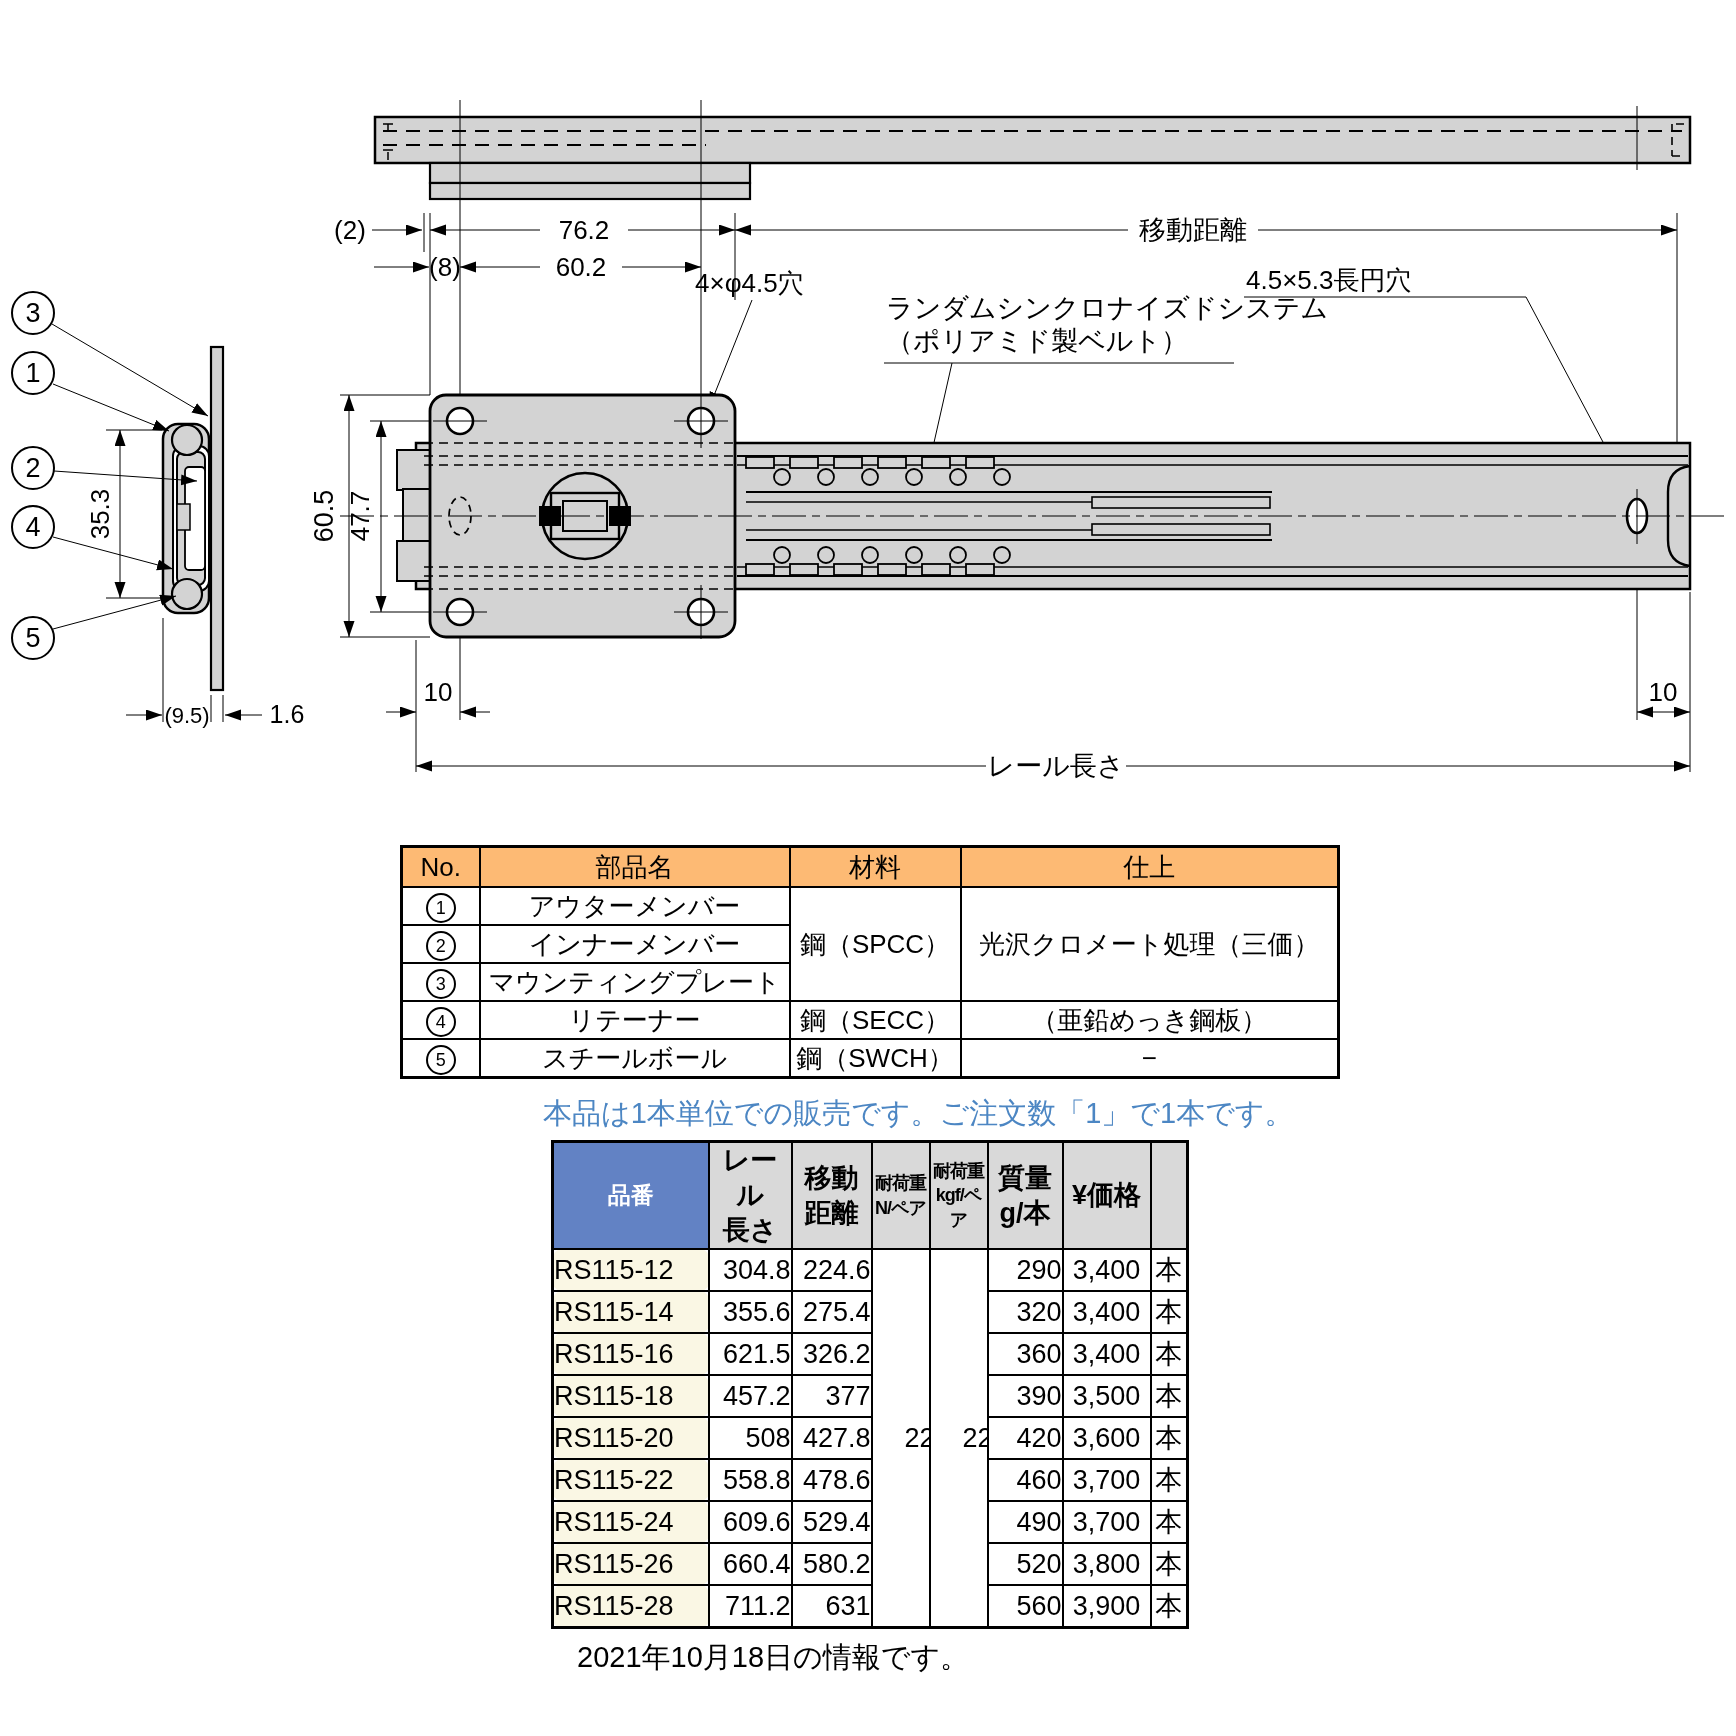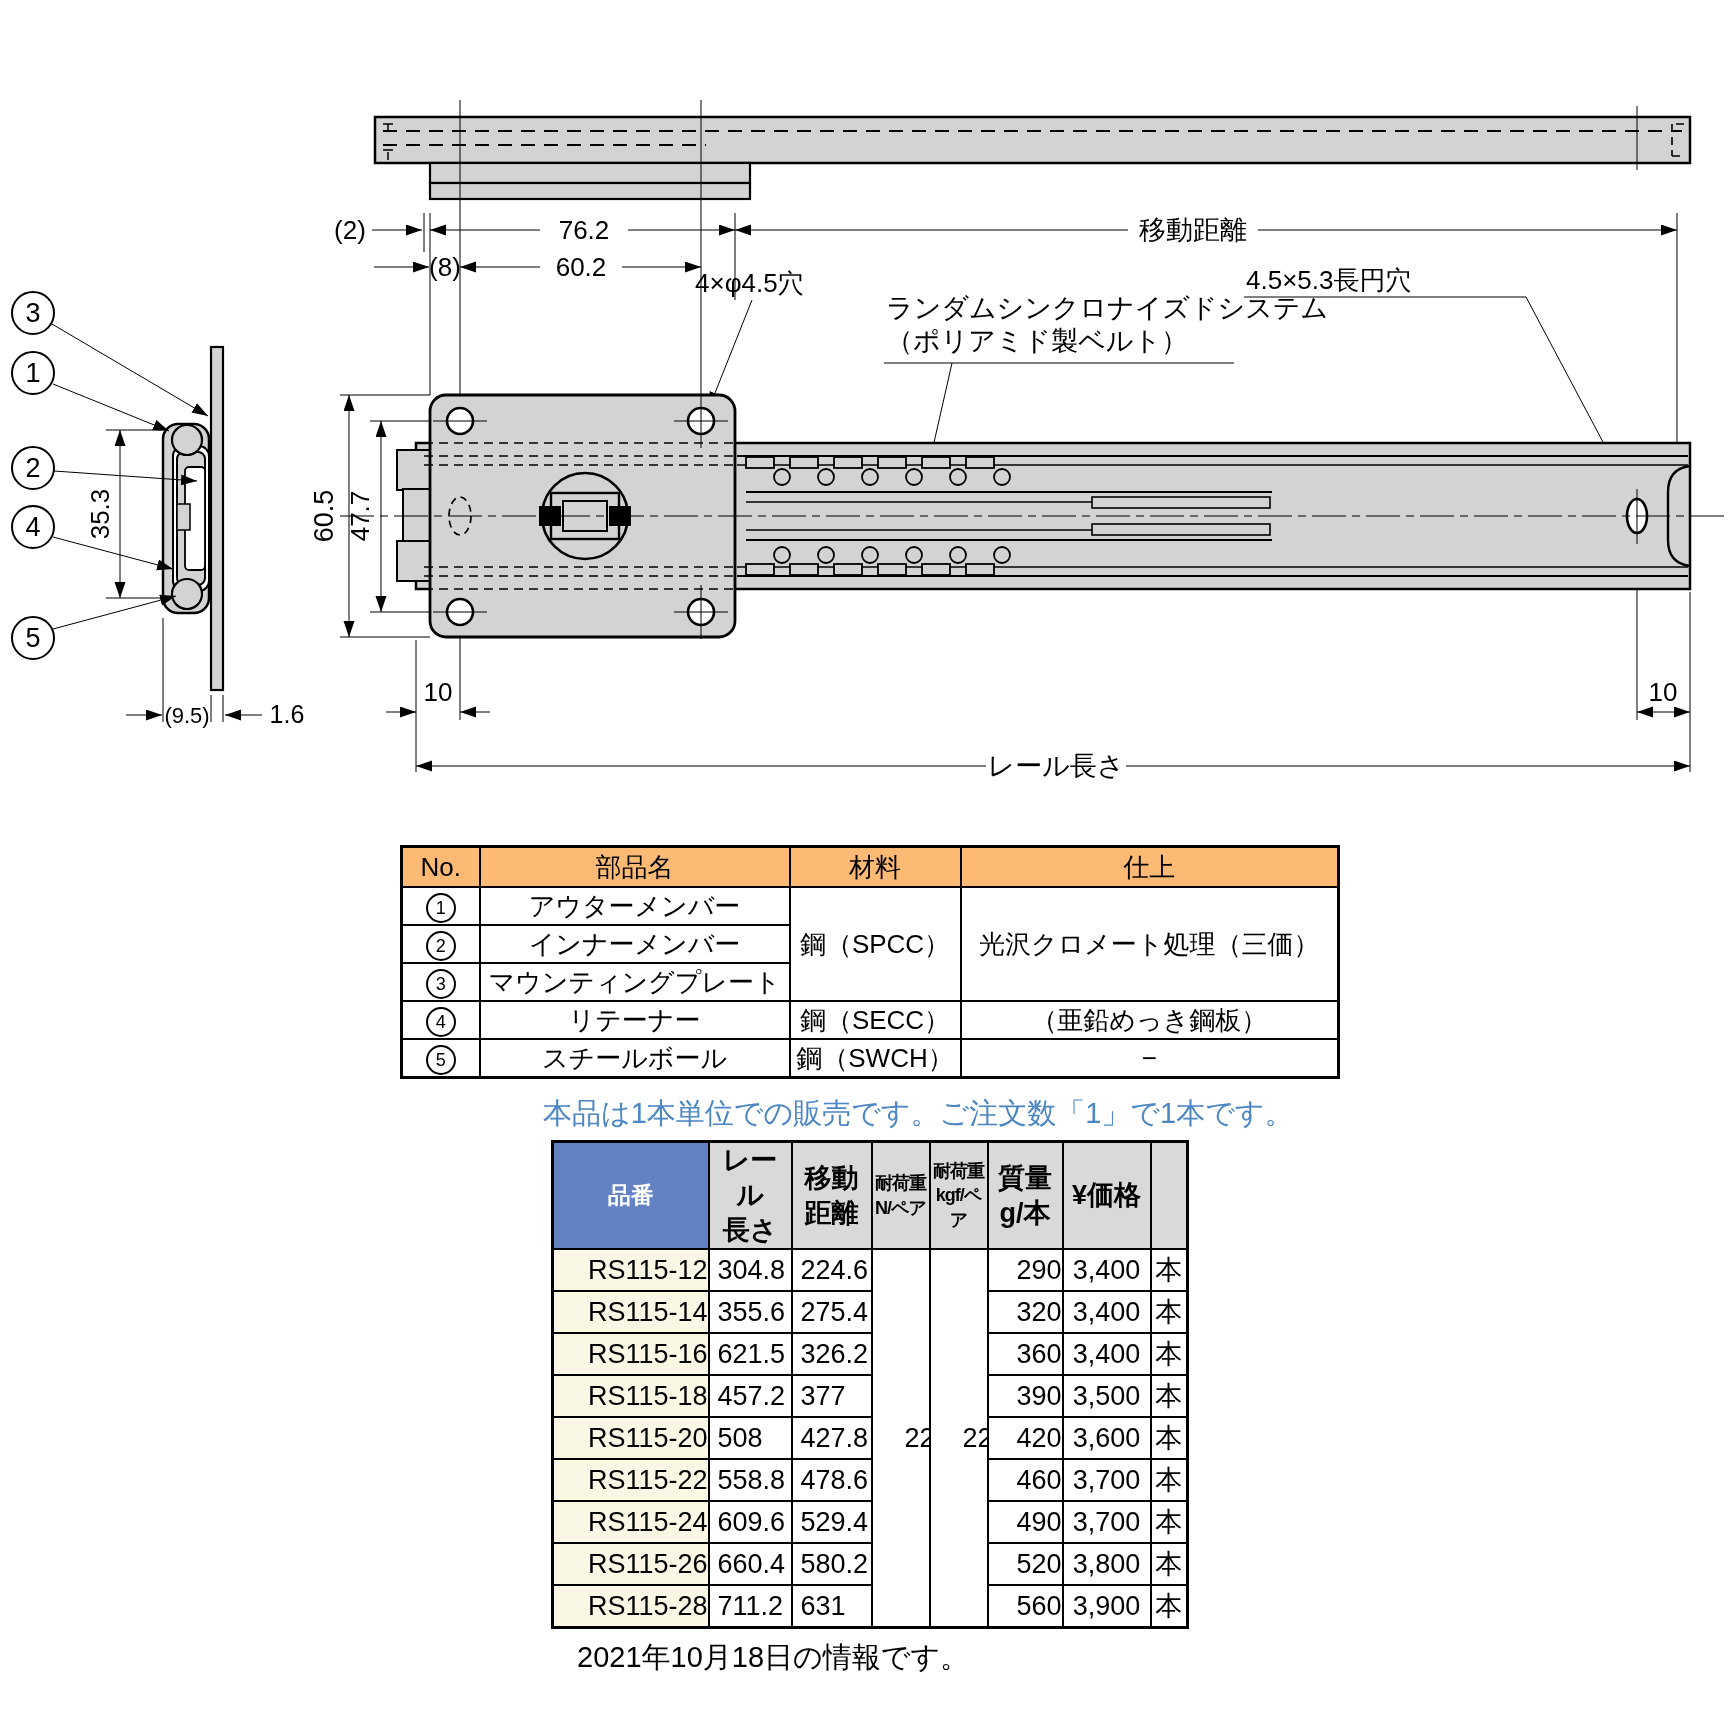--- a/index.html
+++ b/index.html
@@ -25,22 +25,22 @@
   
   #note{position:absolute;left:543px;top:1094px;font-size:29px;color:#4c86c3;}
 
   
   #spec{left:551px;top:1140px;width:635px;font-size:27px;border:3px solid #000;}
   #spec th{height:100px;background:#d9d9d9;font-weight:bold;text-align:center;
            white-space:pre-line;line-height:1.3;font-size:27px;}
   #spec th.blue{background:#6282c4;color:#fff;font-size:23px;}
   #spec th.narrow{font-size:18px;letter-spacing:-1px;line-height:1.35;}
   #spec td{height:40px;background:#fff;}
-  #spec td.part{background:#faf7e4;text-align:right;}
-  #spec td.num{text-align:left;padding-left:8px;}
+  #spec td.part{background:#faf7e4;text-align:left;border-radius:9px;}
+  #spec td.num{text-align:right;padding-left:8px;}
   #spec td.mass{text-align:right;padding-right:0;}
   #spec td.price{text-align:center;}
   #spec td.unit{text-align:center;}
   #spec td.load{text-align:center;vertical-align:middle;padding-left:32px;}
 
   #footer{position:absolute;left:552px;top:1638px;font-size:29px;margin-left:25px;}
 </style>
 </head>
 <body>
 

